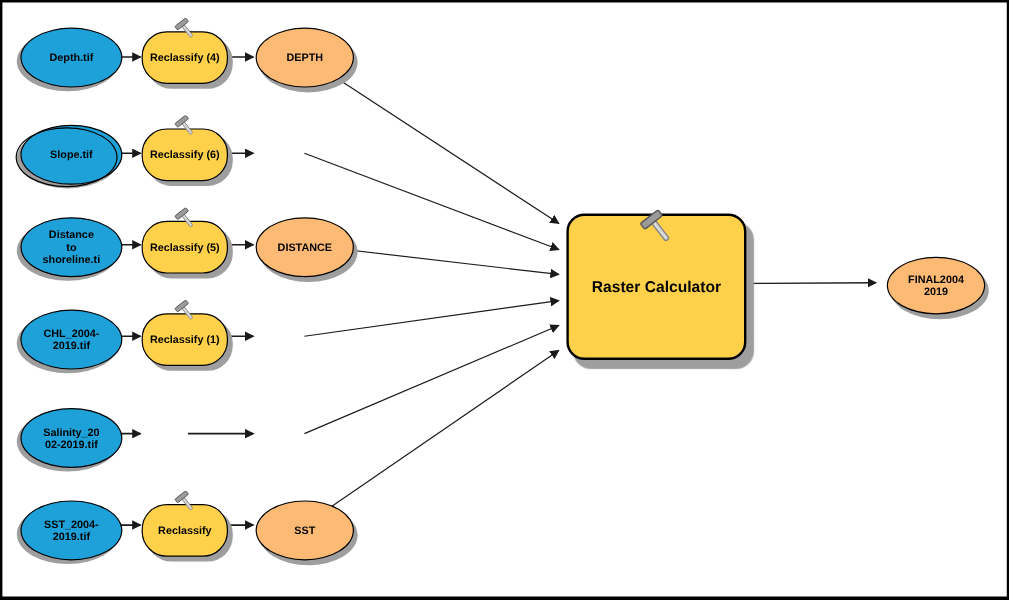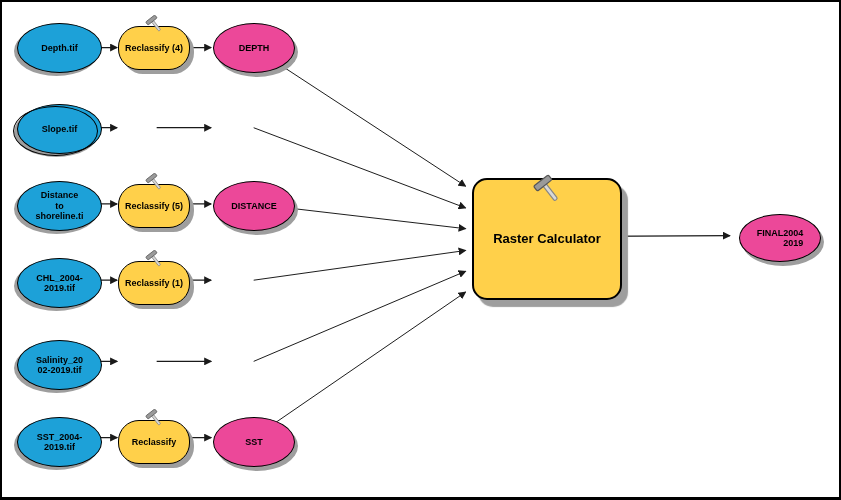--- a/index.html
+++ b/index.html
@@ -26,23 +26,22 @@
     content:""; position:absolute; left:-5px; top:1px; width:100%; height:100%;
     border:1.4px solid #000; border-radius:50%; z-index:-1; background:transparent;
   }
   .tool {
     width:72px; height:44px; border-radius:21px;
     background:#ffd04a; border:1.6px solid #000;
     box-shadow:4px 4px 0 #9e9e9e;
   }
   .output {
     width:82px; height:50px; border-radius:50%;
-    background:#ec4899; border:1.6px solid #000;
+    background:#fdba74; border:1.6px solid #000;
     box-shadow:3px 4px 0 #9e9e9e;
-    text-align:right;
   }
   .calc {
     width:150px; height:122px; border-radius:15px;
     background:#ffd04a; border:2px solid #000;
     box-shadow:6px 7px 1px #9e9e9e;
   }
   .calc .lbl { font-size:13px; }
   .final { left:737px; top:212px; width:82px; height:48px; }
   .hammer { position:absolute; left:50%; pointer-events:none; }
   .tool .hammer { top:-12px; margin-left:-10px; width:20px; height:20px; }
@@ -102,20 +101,31 @@
     </span>
     <span class="lbl">Reclassify (4)</span>
   </div>
   <div class="node output" style="left:211px;top:21px">
     <span class="lbl">DEPTH</span>
   </div>
 
   <div class="node input ghosted" style="left:15px;top:102px">
     <span class="lbl">Slope.tif</span>
   </div>
+  <div class="node tool" style="left:116px;top:105px">
+    <span class="hammer">
+      <svg viewBox="0 0 24 24" width="100%" height="100%">
+          <g transform="rotate(-38 12 10)">
+        <rect x="10.7" y="6" width="2.9" height="15" rx="1.3" fill="#d8d8d8" stroke="#868686" stroke-width="0.9"></rect>
+        <rect x="5" y="2.6" width="14" height="4.6" rx="1.2" fill="#9a9a9a" stroke="#565656" stroke-width="0.9"></rect>
+      </g>
+        </svg>
+    </span>
+    <span class="lbl">Reclassify (6)</span>
+  </div>
 
   <div class="node input" style="left:15px;top:179px">
     <span class="lbl">Distance
 to
 shoreline.ti</span>
   </div>
   <div class="node tool" style="left:116px;top:182px">
     <span class="hammer">
       <svg viewBox="0 0 24 24" width="100%" height="100%">
           <g transform="rotate(-38 12 10)">

